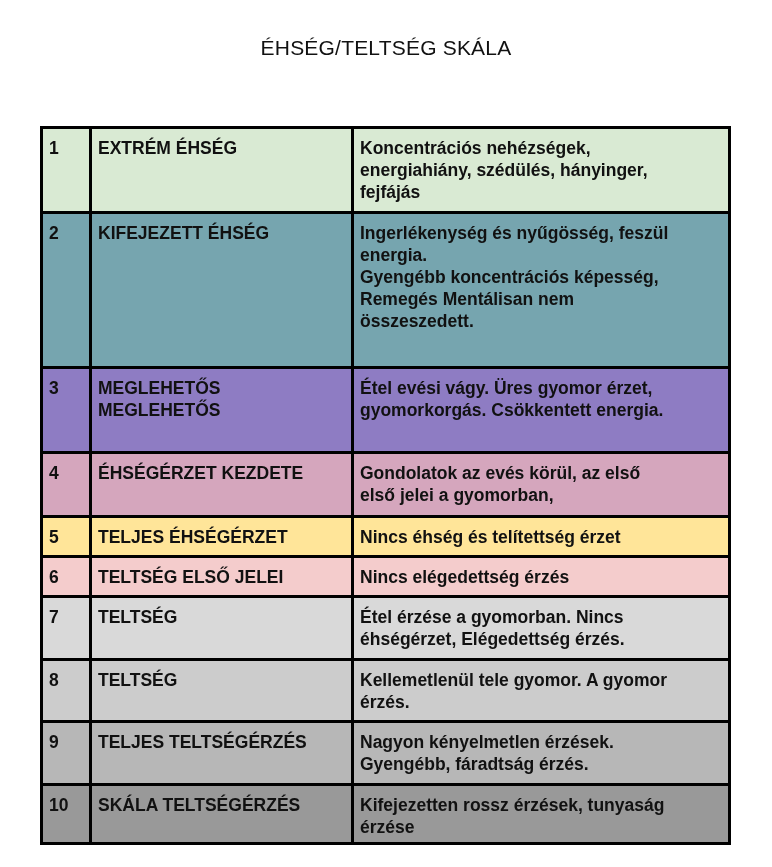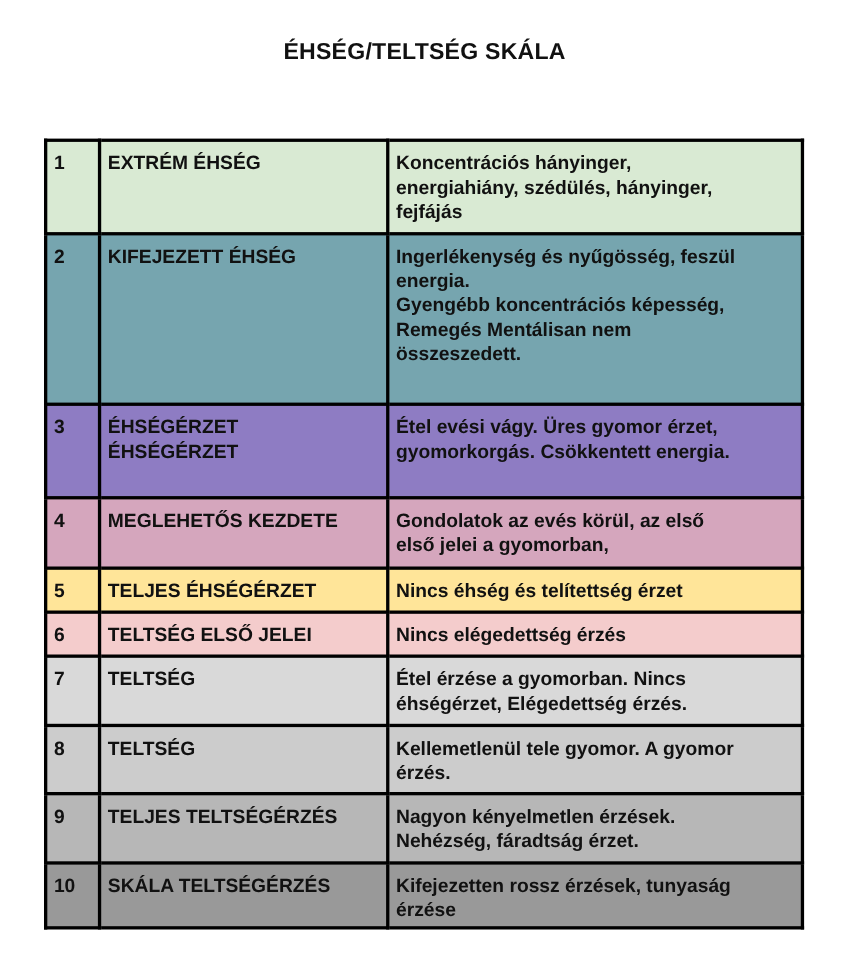--- a/index.html
+++ b/index.html
@@ -14,21 +14,21 @@
     overflow: hidden;
     font-family: "Liberation Sans", "DejaVu Sans", sans-serif;
     color: #111111;
   }
   .title {
     position: absolute;
     top: 36px;
     left: 0;
     width: 772px;
     text-align: center;
-    font-weight: bold;
+    font-weight: normal;
     font-size: 21px;
     letter-spacing: 0.2px;
   }
   .scale-table {
     position: absolute;
     left: 40px;
     top: 126px;
     border-collapse: collapse;
     table-layout: fixed;
     width: 688px;
@@ -56,49 +56,49 @@
   <colgroup>
     <col class="c-num">
     <col class="c-label">
     <col class="c-desc">
   </colgroup>
   <tbody>
     <tr style="height: 85px; background-color: rgb(217, 234, 211);">
       <td>1</td>
       <td>EXTRÉM ÉHSÉG</td>
       <td>
-          <span class="desc-line">Koncentrációs hányinger,</span>
+          <span class="desc-line">Koncentrációs nehézségek,</span>
           <span class="desc-line">energiahiány, szédülés, hányinger,</span>
           <span class="desc-line">fejfájás</span>
         </td>
     </tr>
     <tr style="height: 155px; background-color: rgb(118, 165, 175);">
       <td>2</td>
       <td>KIFEJEZETT ÉHSÉG</td>
       <td>
           <span class="desc-line">Ingerlékenység és nyűgösség, feszül</span>
           <span class="desc-line">energia.</span>
           <span class="desc-line">Gyengébb koncentrációs képesség,</span>
           <span class="desc-line">Remegés Mentálisan nem</span>
           <span class="desc-line">összeszedett.</span>
         </td>
     </tr>
     <tr style="height: 85px; background-color: rgb(142, 124, 195);">
       <td>3</td>
       <td style="padding-right:120px">
-        <span>ÉHSÉGÉRZET ÉHSÉGÉRZET</span>
+        <span>MEGLEHETŐS MEGLEHETŐS</span>
       </td>
       <td>
           <span class="desc-line">Étel evési vágy. Üres  gyomor érzet,</span>
           <span class="desc-line">gyomorkorgás. Csökkentett energia.</span>
         </td>
     </tr>
     <tr style="height: 64px; background-color: rgb(213, 166, 189);">
       <td>4</td>
-      <td>MEGLEHETŐS KEZDETE</td>
+      <td>ÉHSÉGÉRZET KEZDETE</td>
       <td>
           <span class="desc-line">Gondolatok az evés körül, az első</span>
           <span class="desc-line">első jelei a gyomorban,</span>
         </td>
     </tr>
     <tr style="height: 40px; background-color: rgb(255, 229, 153);">
       <td>5</td>
       <td>TELJES ÉHSÉGÉRZET</td>
       <td>
           <span class="desc-line">Nincs éhség és telítettség érzet</span>
@@ -125,21 +125,21 @@
       <td>
           <span class="desc-line">Kellemetlenül tele gyomor. A gyomor</span>
           <span class="desc-line">érzés.</span>
         </td>
     </tr>
     <tr style="height: 63px; background-color: rgb(183, 183, 183);">
       <td>9</td>
       <td>TELJES TELTSÉGÉRZÉS</td>
       <td>
           <span class="desc-line">Nagyon kényelmetlen érzések.</span>
-          <span class="desc-line">Nehézség, fáradtság érzet.</span>
+          <span class="desc-line">Gyengébb, fáradtság érzés.</span>
         </td>
     </tr>
     <tr style="height: 52px; background-color: rgb(153, 153, 153);">
       <td>10</td>
       <td>SKÁLA TELTSÉGÉRZÉS</td>
       <td>
           <span class="desc-line">Kifejezetten rossz érzések, tunyaság</span>
           <span class="desc-line">érzése</span>
         </td>
     </tr>

